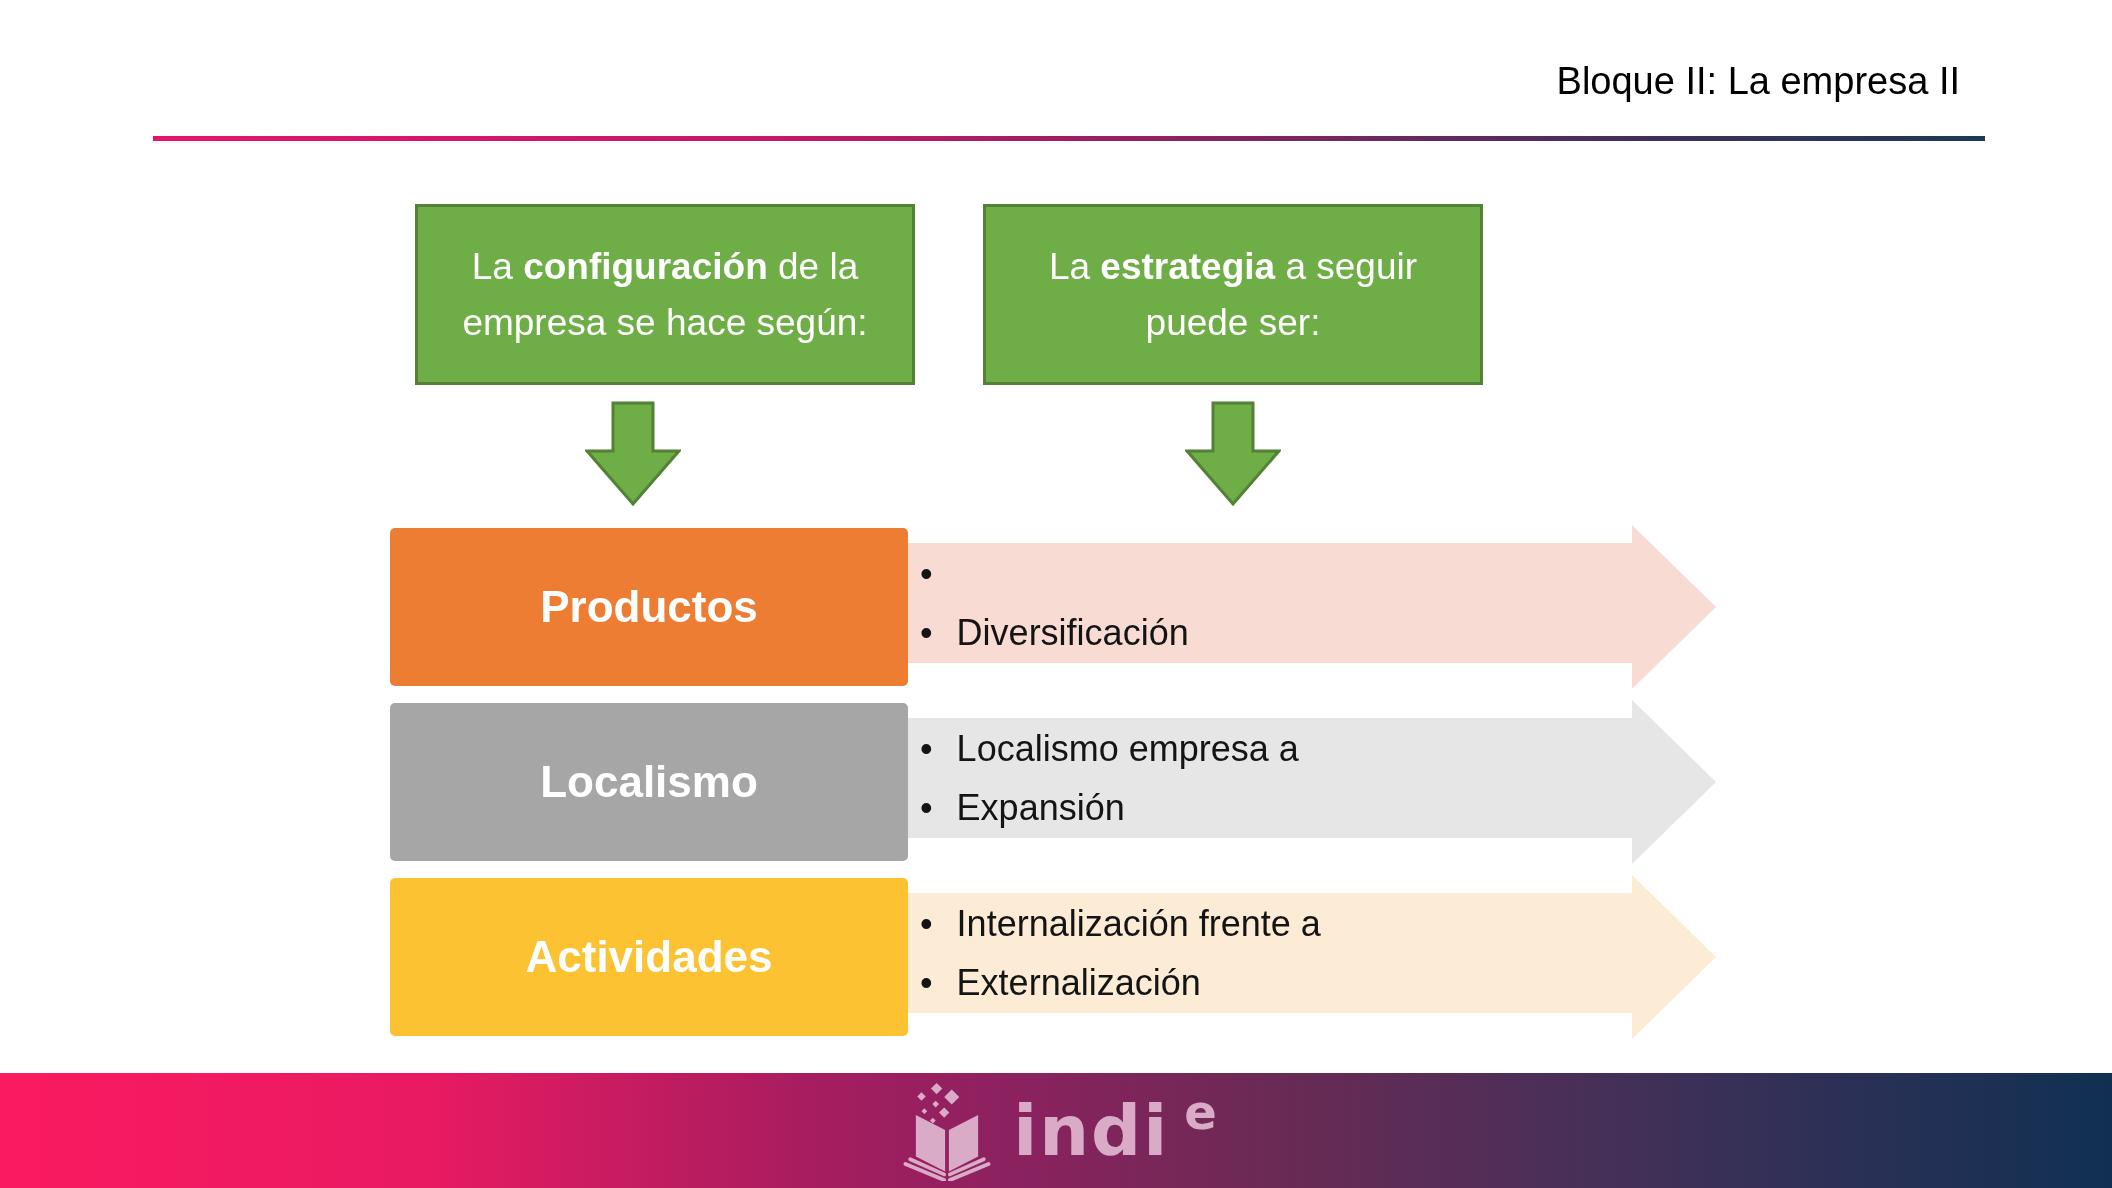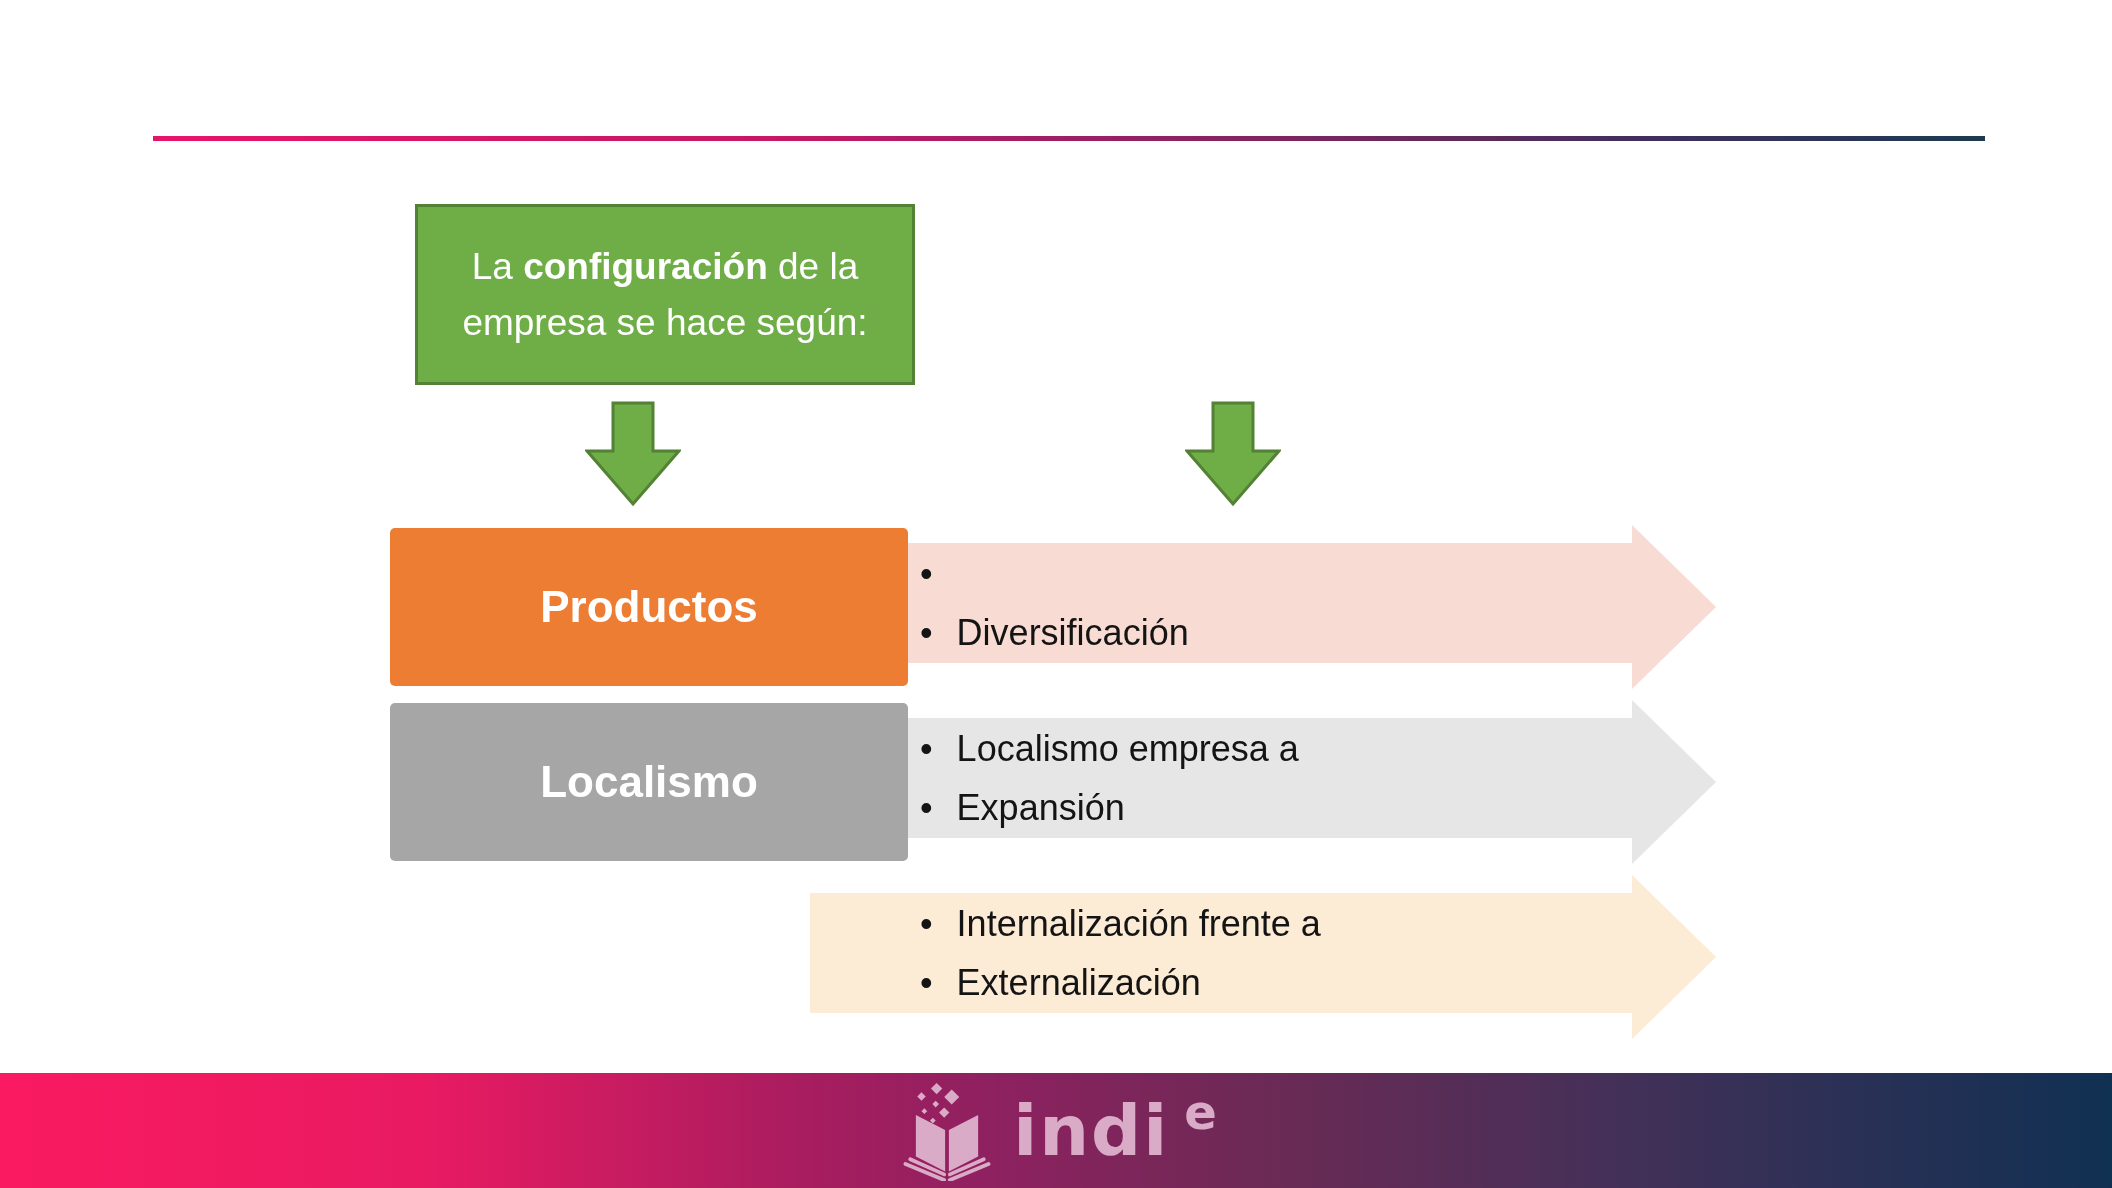--- a/index.html
+++ b/index.html
@@ -70,28 +70,34 @@
   .logo { display:flex; align-items:center; gap:14px; }
   .wordmark { display:flex; align-items:flex-start; color:#D9ABC7;gap:12px; }
   .wordmark .main { font-size:70px; font-weight:bold; line-height:1; letter-spacing:2px; font-family:"DejaVu Sans", sans-serif; }
   .wordmark .sup  { font-size:48px; font-weight:bold; line-height:1; transform:translateY(-8px); margin-left:3px; font-family:"DejaVu Sans", sans-serif; }
 </style>
 </head>
 <body>
 
 <div class="slide">
 
+  <div class="slide-title">Bloque II: La empresa II</div>
   <div class="divider"></div>
 
   <div class="green-box left" style="background: rgb(111, 173, 71); border-color: rgb(83, 129, 53);">
     <div>
       <span>La</span> <b>configuración</b> <span>de la empresa se hace según:</span>
     </div>
   </div>
 
+  <div class="green-box right" style="background: rgb(111, 173, 71); border-color: rgb(83, 129, 53);">
+    <div>
+      <span>La</span> <b>estrategia</b> <span>a seguir puede ser:</span>
+    </div>
+  </div>
 
   <svg class="down-arrow a1" viewBox="0 0 96 106">
     <polygon points="28,2 68,2 68,50 94,50 48,103 2,50 28,50" stroke-width="3" fill="#6FAD47" stroke="#538135" style="fill: rgb(111, 173, 71); stroke: rgb(83, 129, 53);"></polygon>
   </svg>
   <svg class="down-arrow a2" viewBox="0 0 96 106">
     <polygon points="28,2 68,2 68,50 94,50 48,103 2,50 28,50" stroke-width="3" fill="#6FAD47" stroke="#538135" style="fill: rgb(111, 173, 71); stroke: rgb(83, 129, 53);"></polygon>
   </svg>
 
   <div class="row r1">
     <div class="band" style="background: rgb(248, 220, 211);"></div>
@@ -134,20 +140,23 @@
     <ul class="items">
       <li>
         <span class="dot">•</span>
         <span>Internalización frente a</span>
       </li>
       <li>
         <span class="dot">•</span>
         <span>Externalización</span>
       </li>
     </ul>
+    <div class="pill" style="background: rgb(252, 194, 49);">
+      <span>Actividades</span>
+    </div>
   </div>
 
   <div class="footer">
     <div class="logo">
       <svg width="104" height="100" viewBox="0 0 110 106">
         <g fill="#D9ABC7" stroke="none" style="fill: rgb(217, 171, 199);">
 
           <path d="M44 2 L50 8 L44 14 L38 8 Z"></path>
           <path d="M28 12 L32.5 16.5 L28 21 L23.5 16.5 Z"></path>
           <path d="M60 9 L68 17 L60 25 L52 17 Z"></path>

